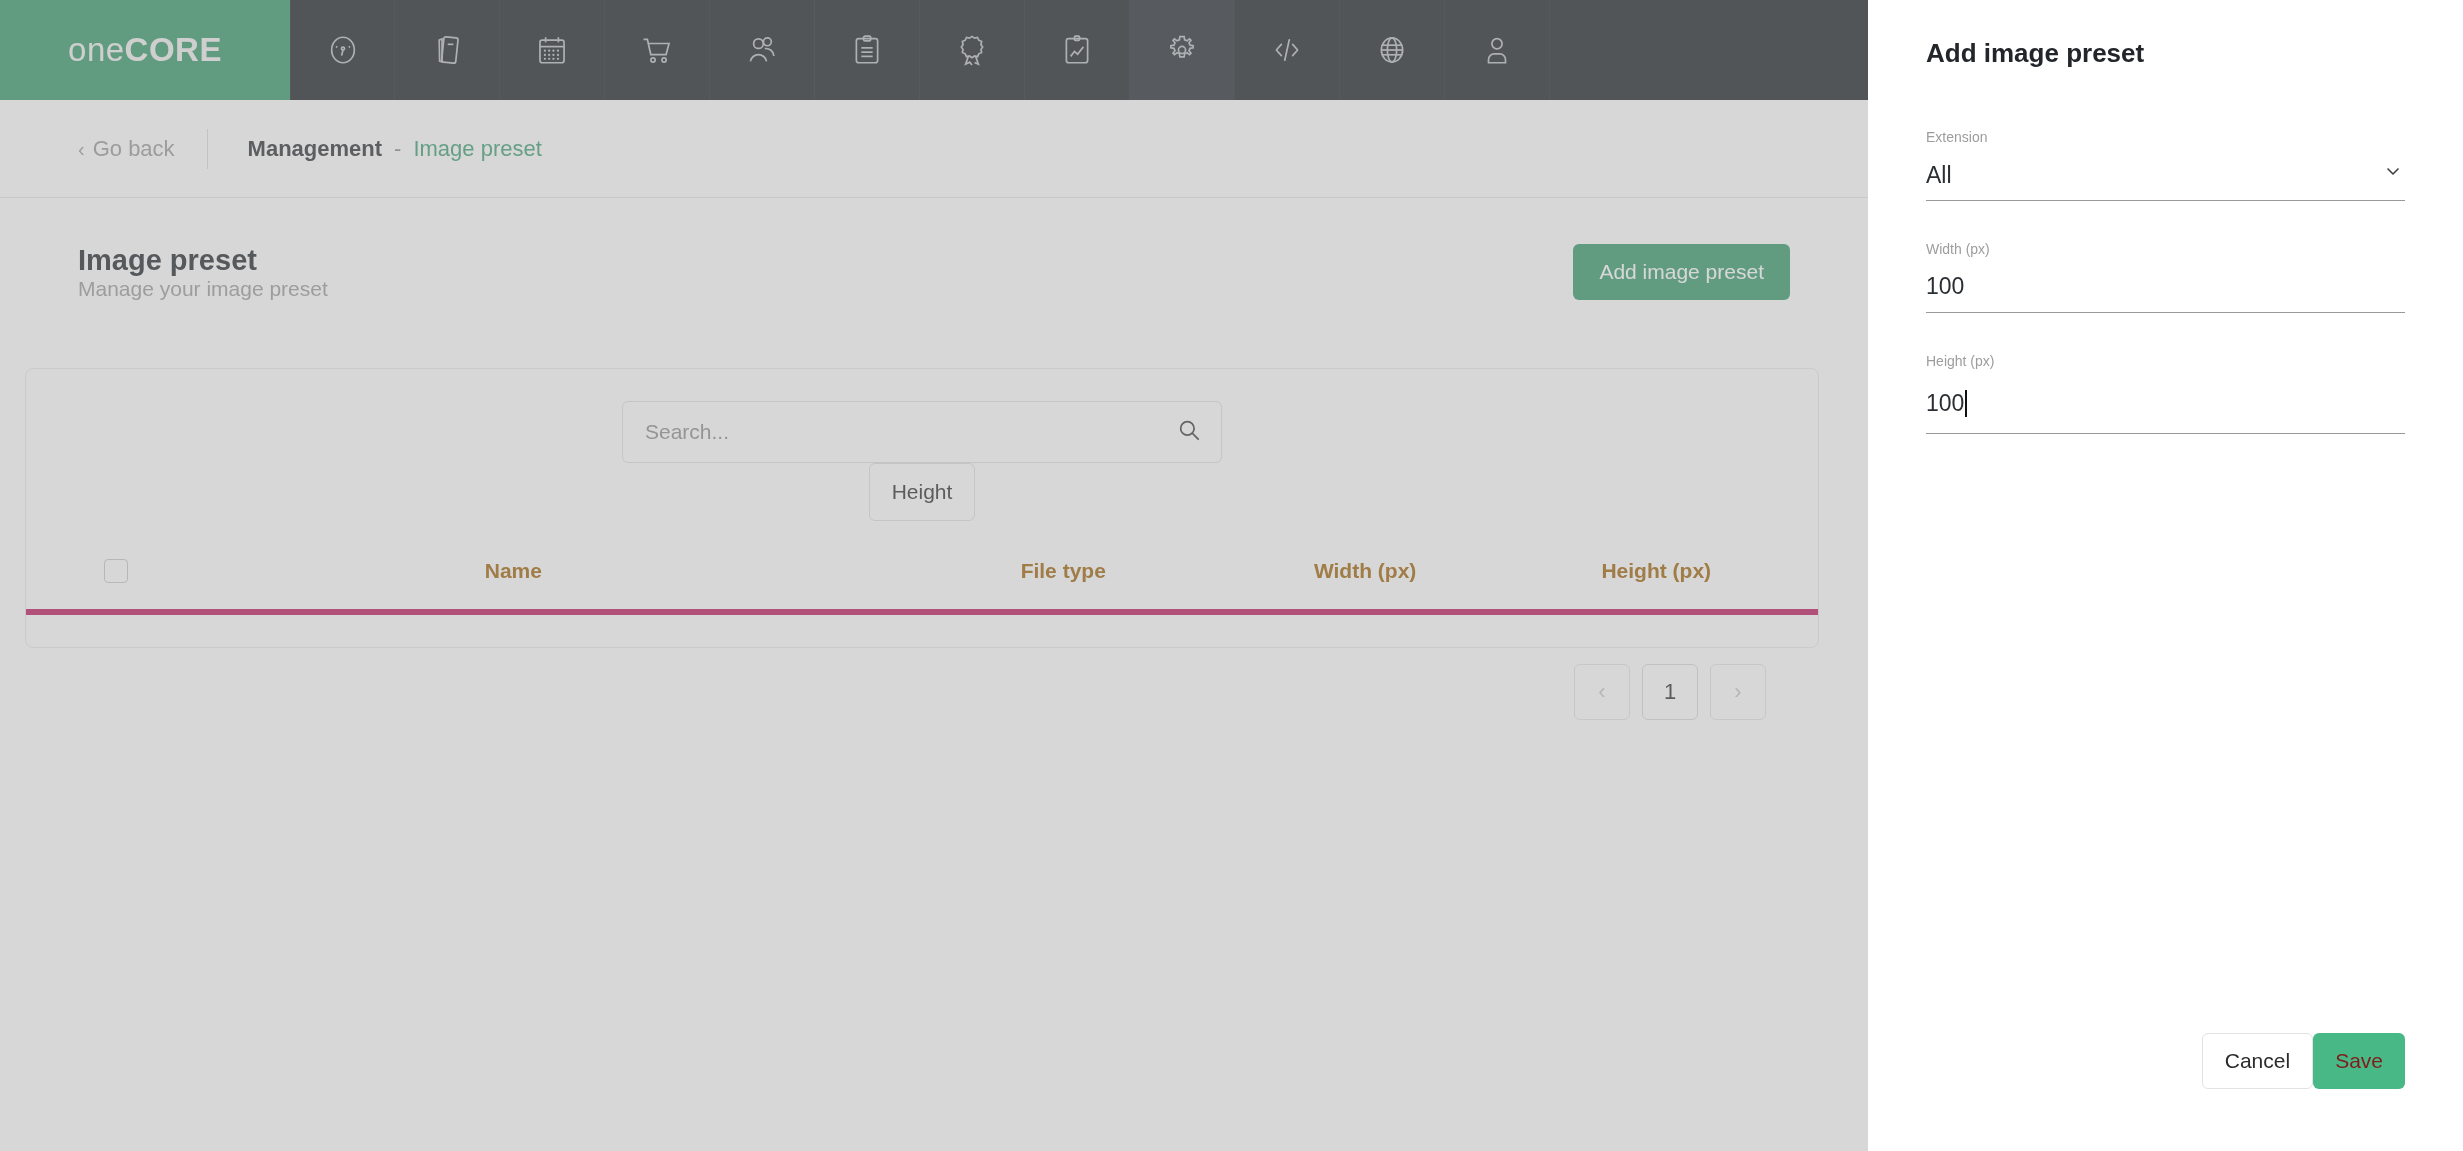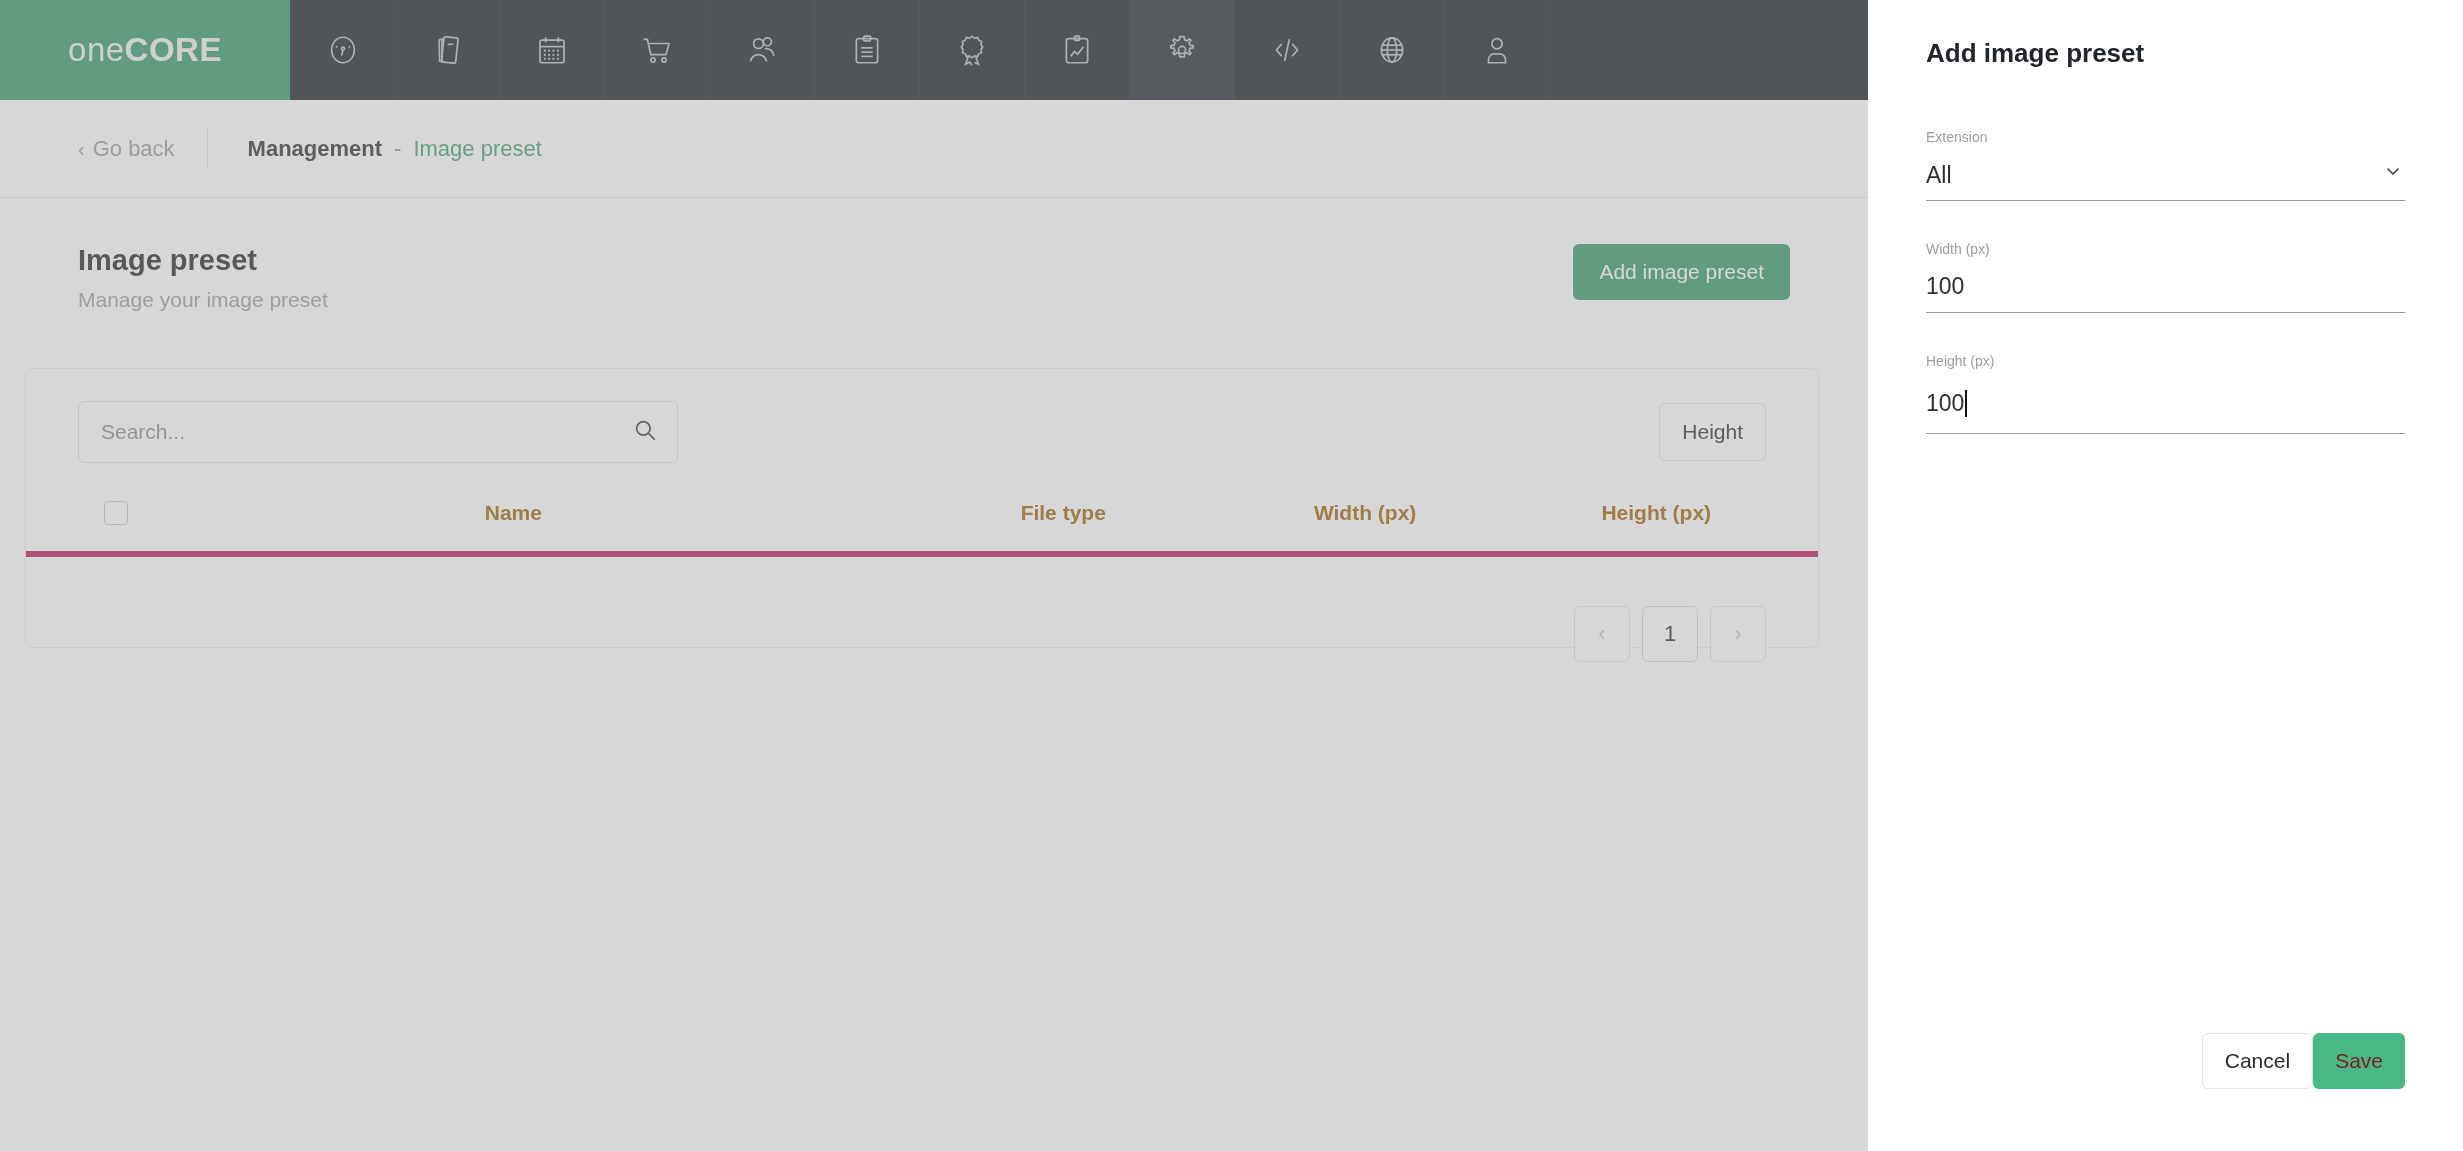--- a/index.html
+++ b/index.html
@@ -70,39 +70,40 @@
   .crumb-sep { color: #8b8b8b; }
   .crumb-current { color: #3c9f72; }
 
   
   .heading-row {
     position: absolute; top: 244px; left: 0; width: 1868px;
     display: flex; align-items: flex-start; justify-content: space-between;
     padding: 0 78px;
   }
   .page-title { font-size: 29px; font-weight: 600; color: #22262a; }
-  .page-sub { margin-top: 11px; font-size: 21px; color: #9b9b9b; }
+  .page-sub { font-size: 21px; color: #9b9b9b; }
   .btn-primary {
     background: #359a6c; color: #ffffff;
     border: none; border-radius: 6px;
     padding: 0 26px; height: 56px; min-width: 145px;
     font-size: 21px; font-family: inherit; cursor: pointer;
   }
 
   
   .card {
     position: absolute; top: 368px; left: 25px;
     width: 1794px; height: 280px;
     background: #ffffff;
     border: 1px solid #e9e9e9;
     border-radius: 8px;
   }
   .card-toolbar {
     display: flex; align-items: center; justify-content: space-between;
     padding: 32px 52px 0 52px;
+    flex-direction: column;
   }
   .search-wrap {
     position: relative; width: 600px; height: 62px;
   }
   .search-input {
     width: 100%; height: 100%;
     border: 1px solid #e0e0e0; border-radius: 6px;
     padding: 0 56px 0 22px;
     font-size: 21px; font-family: inherit; color: #2c2c2c;
     background: #ffffff; outline: none;

